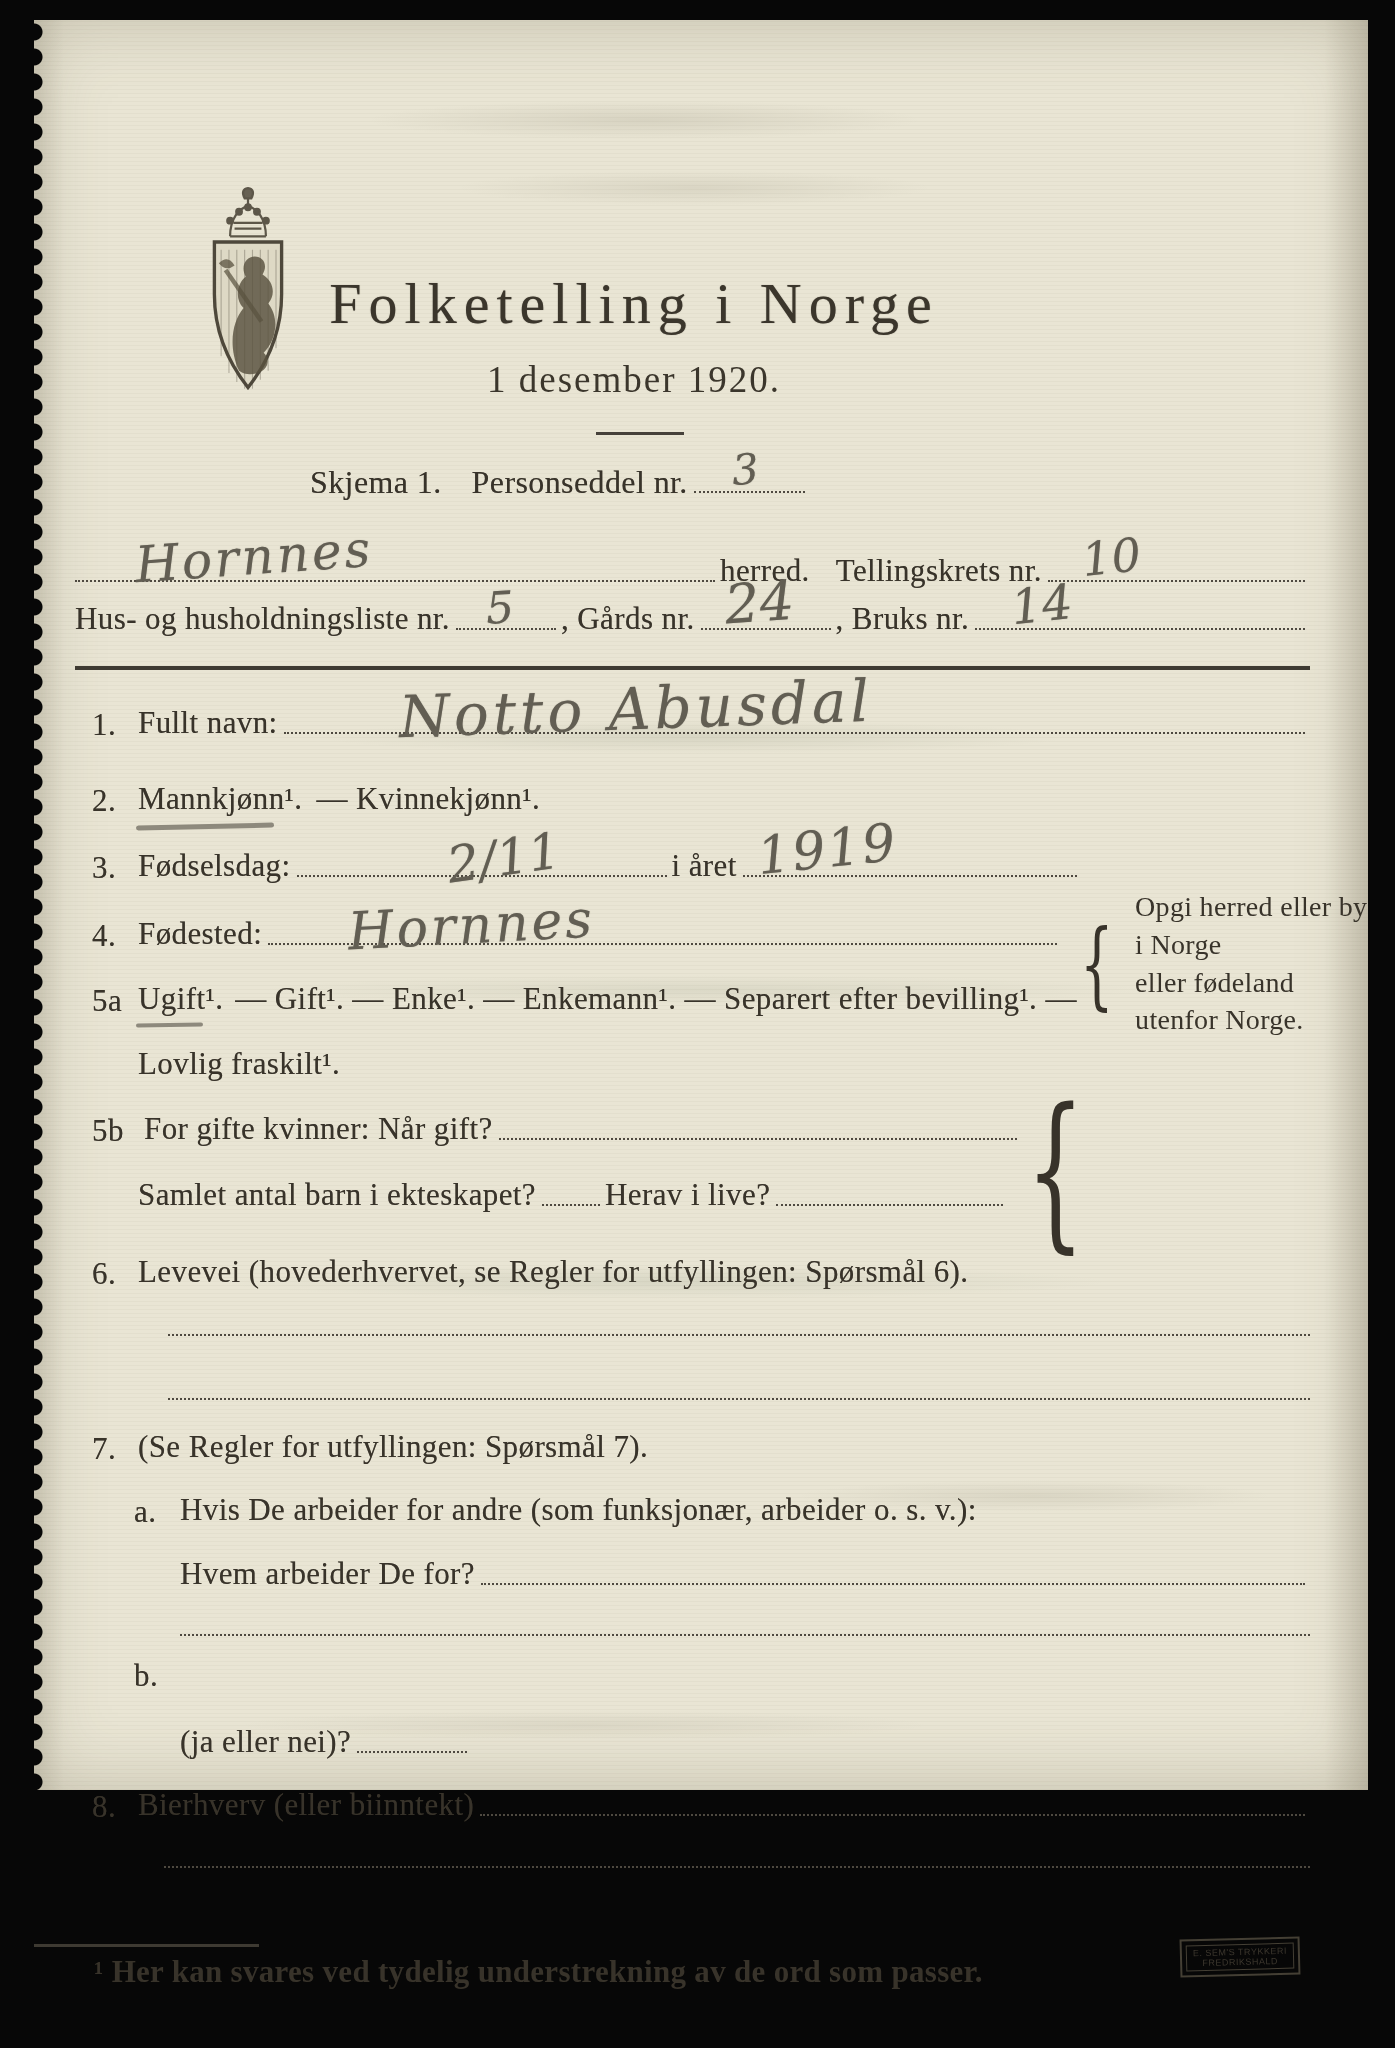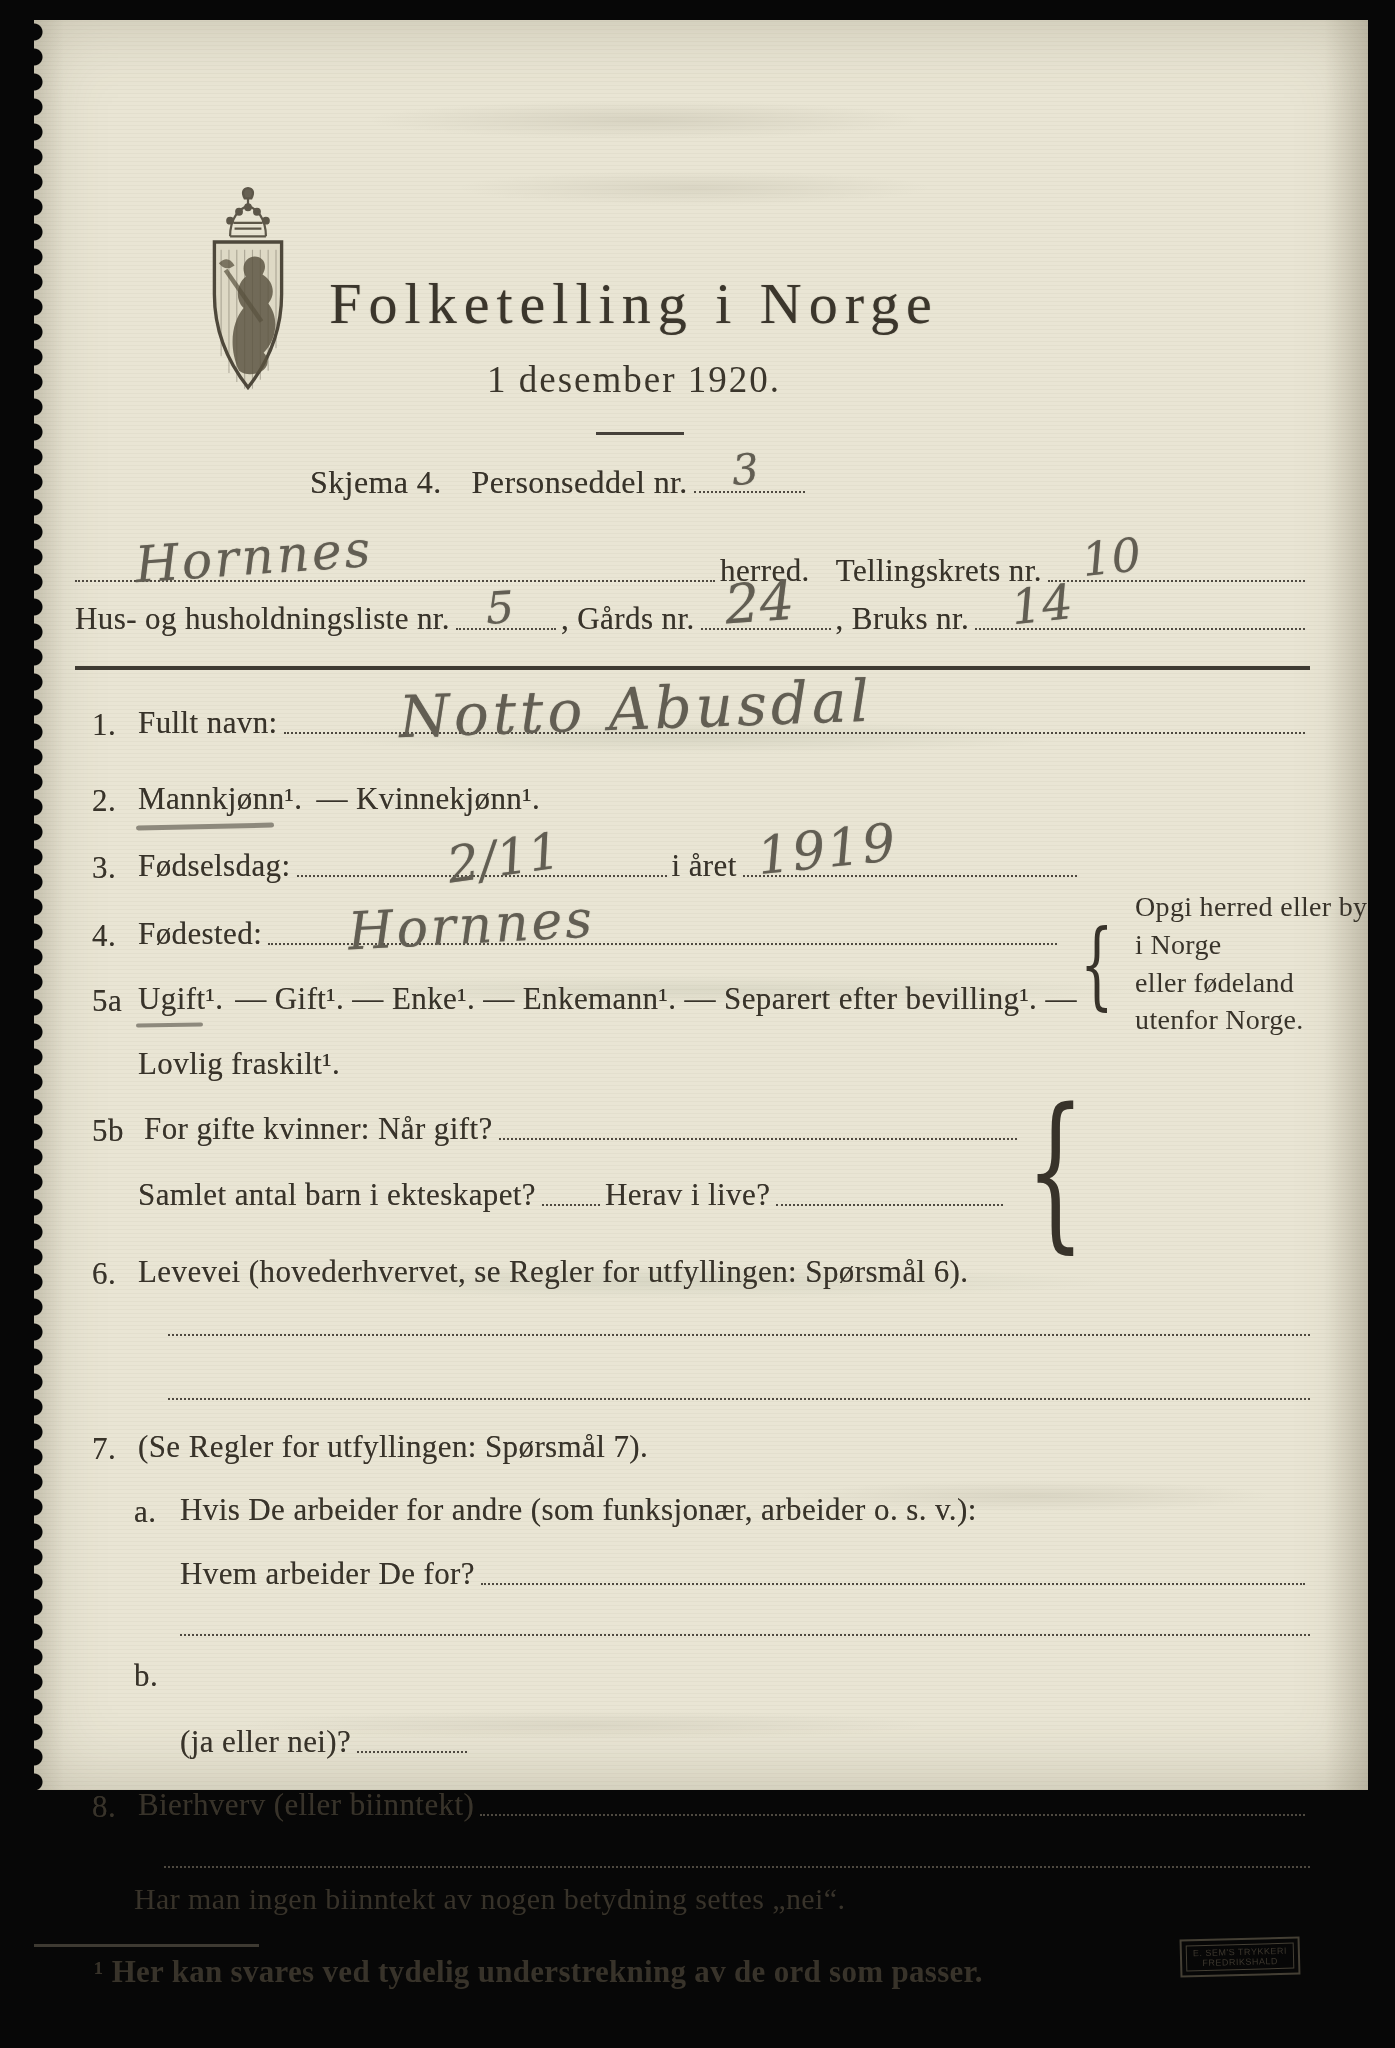--- a/index.html
+++ b/index.html
@@ -92,21 +92,21 @@
       <path d="M30,78 L62,124" stroke="#59523f" stroke-width="4" opacity=".7"></path>
       <path d="M24,72 q8,-8 14,2 q-8,6 -14,-2 z" fill="#59523f" opacity=".75"></path>
     </svg>
   </div>
 
   <div class="title">Folketelling i Norge</div>
   <div class="subtitle">1 desember 1920.</div>
   <div class="divider"></div>
 
   <div class="row" style="left:276px;top:442px;width:500px;font-size:32px;">
-    <span class="lbl">Skjema 4.</span>
+    <span class="lbl">Skjema 1.</span>
     <span class="lbl" style="margin-left:30px;">Personseddel nr.</span>
     <span class="dots">
       <span class="hand" style="left:38px;bottom:0;font-size:42px;transform:rotate(-4deg);">3</span>
     </span>
   </div>
 
   <div class="row" style="left:41px;top:532px;width:1235px;">
     <span class="dots fixed" style="width:640px;margin-left:0;">
       <span class="hand" style="left:60px;bottom:-2px;font-size:50px;transform:rotate(-4deg);letter-spacing:3px;">Hornnes</span>
     </span>
@@ -235,21 +235,20 @@
     <span class="dots fixed" style="width:110px;"></span>
   </div>
 
   <div class="row" style="left:58px;top:1766px;width:1218px;">
     <span class="num">8.</span>
     <span class="lbl">Bierhverv (eller biinntekt)</span>
     <span class="dots"></span>
   </div>
 
   <div class="dotline" style="left:130px;top:1844px;width:1146px;"></div>
-  <div class="footer-note">Har man ingen biinntekt av nogen betydning settes „nei“.</div>
   <div class="ruleline" style="left:0;top:1924px;width:225px;height:3px;"></div>
   <div class="footnote">¹  Her kan svares ved tydelig understrekning av de ord som passer.</div>
 
   <div class="stamp">
     <div class="stamp-inner">
       <span>E. SEM'S TRYKKERI</span>
       <span>FREDRIKSHALD</span>
     </div>
   </div>
 

